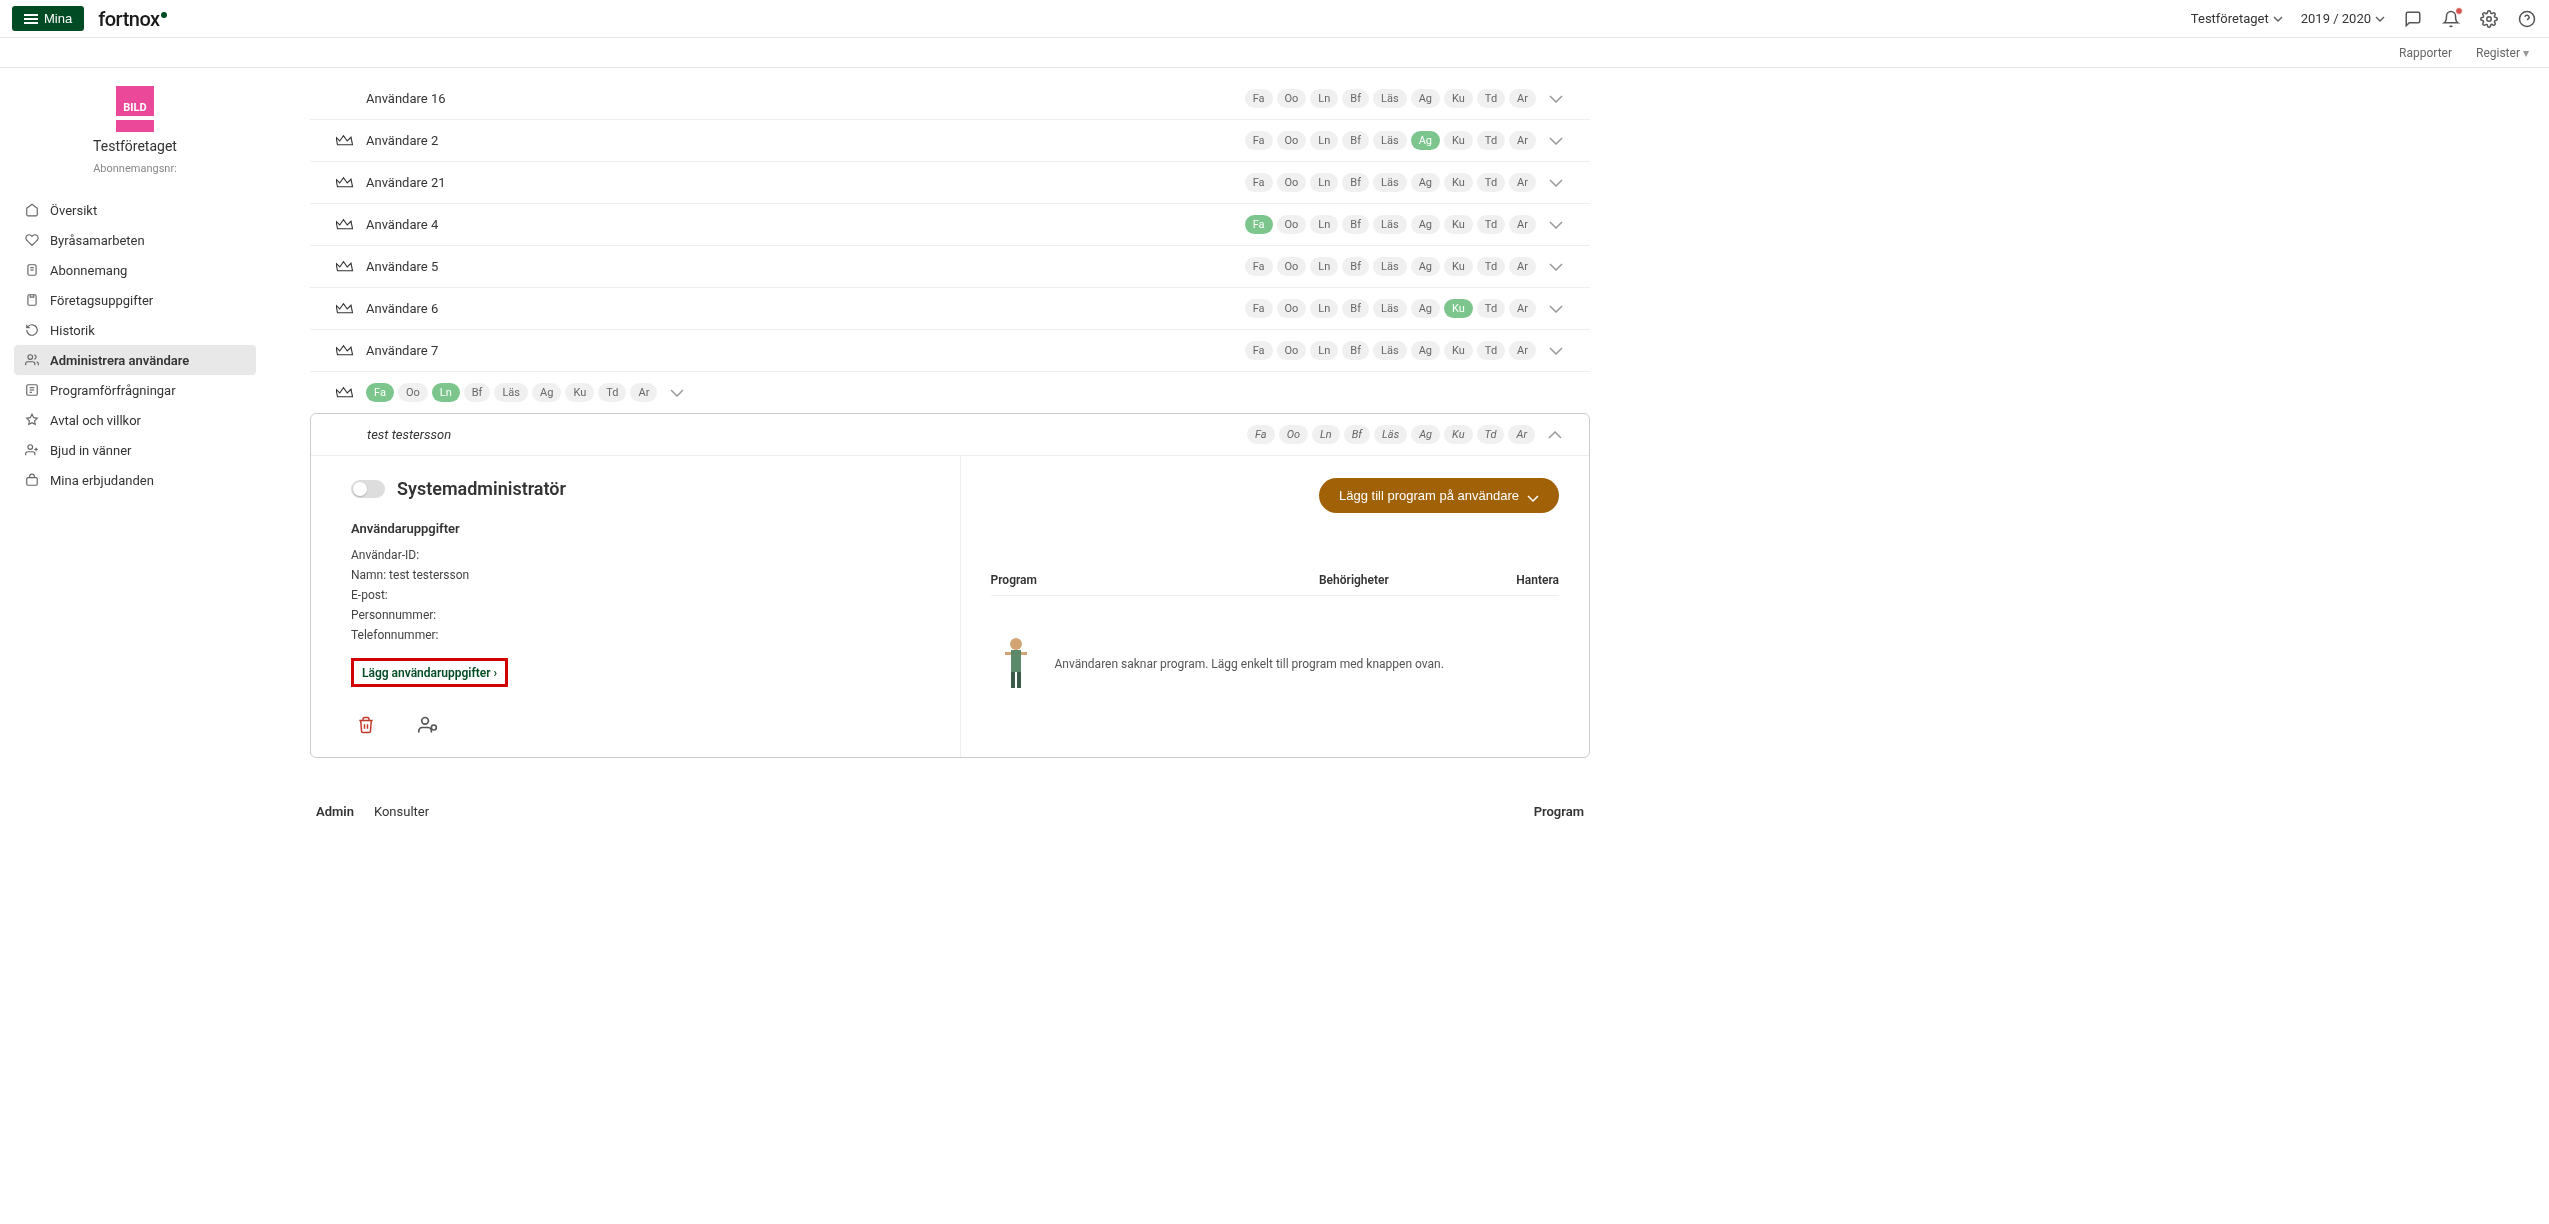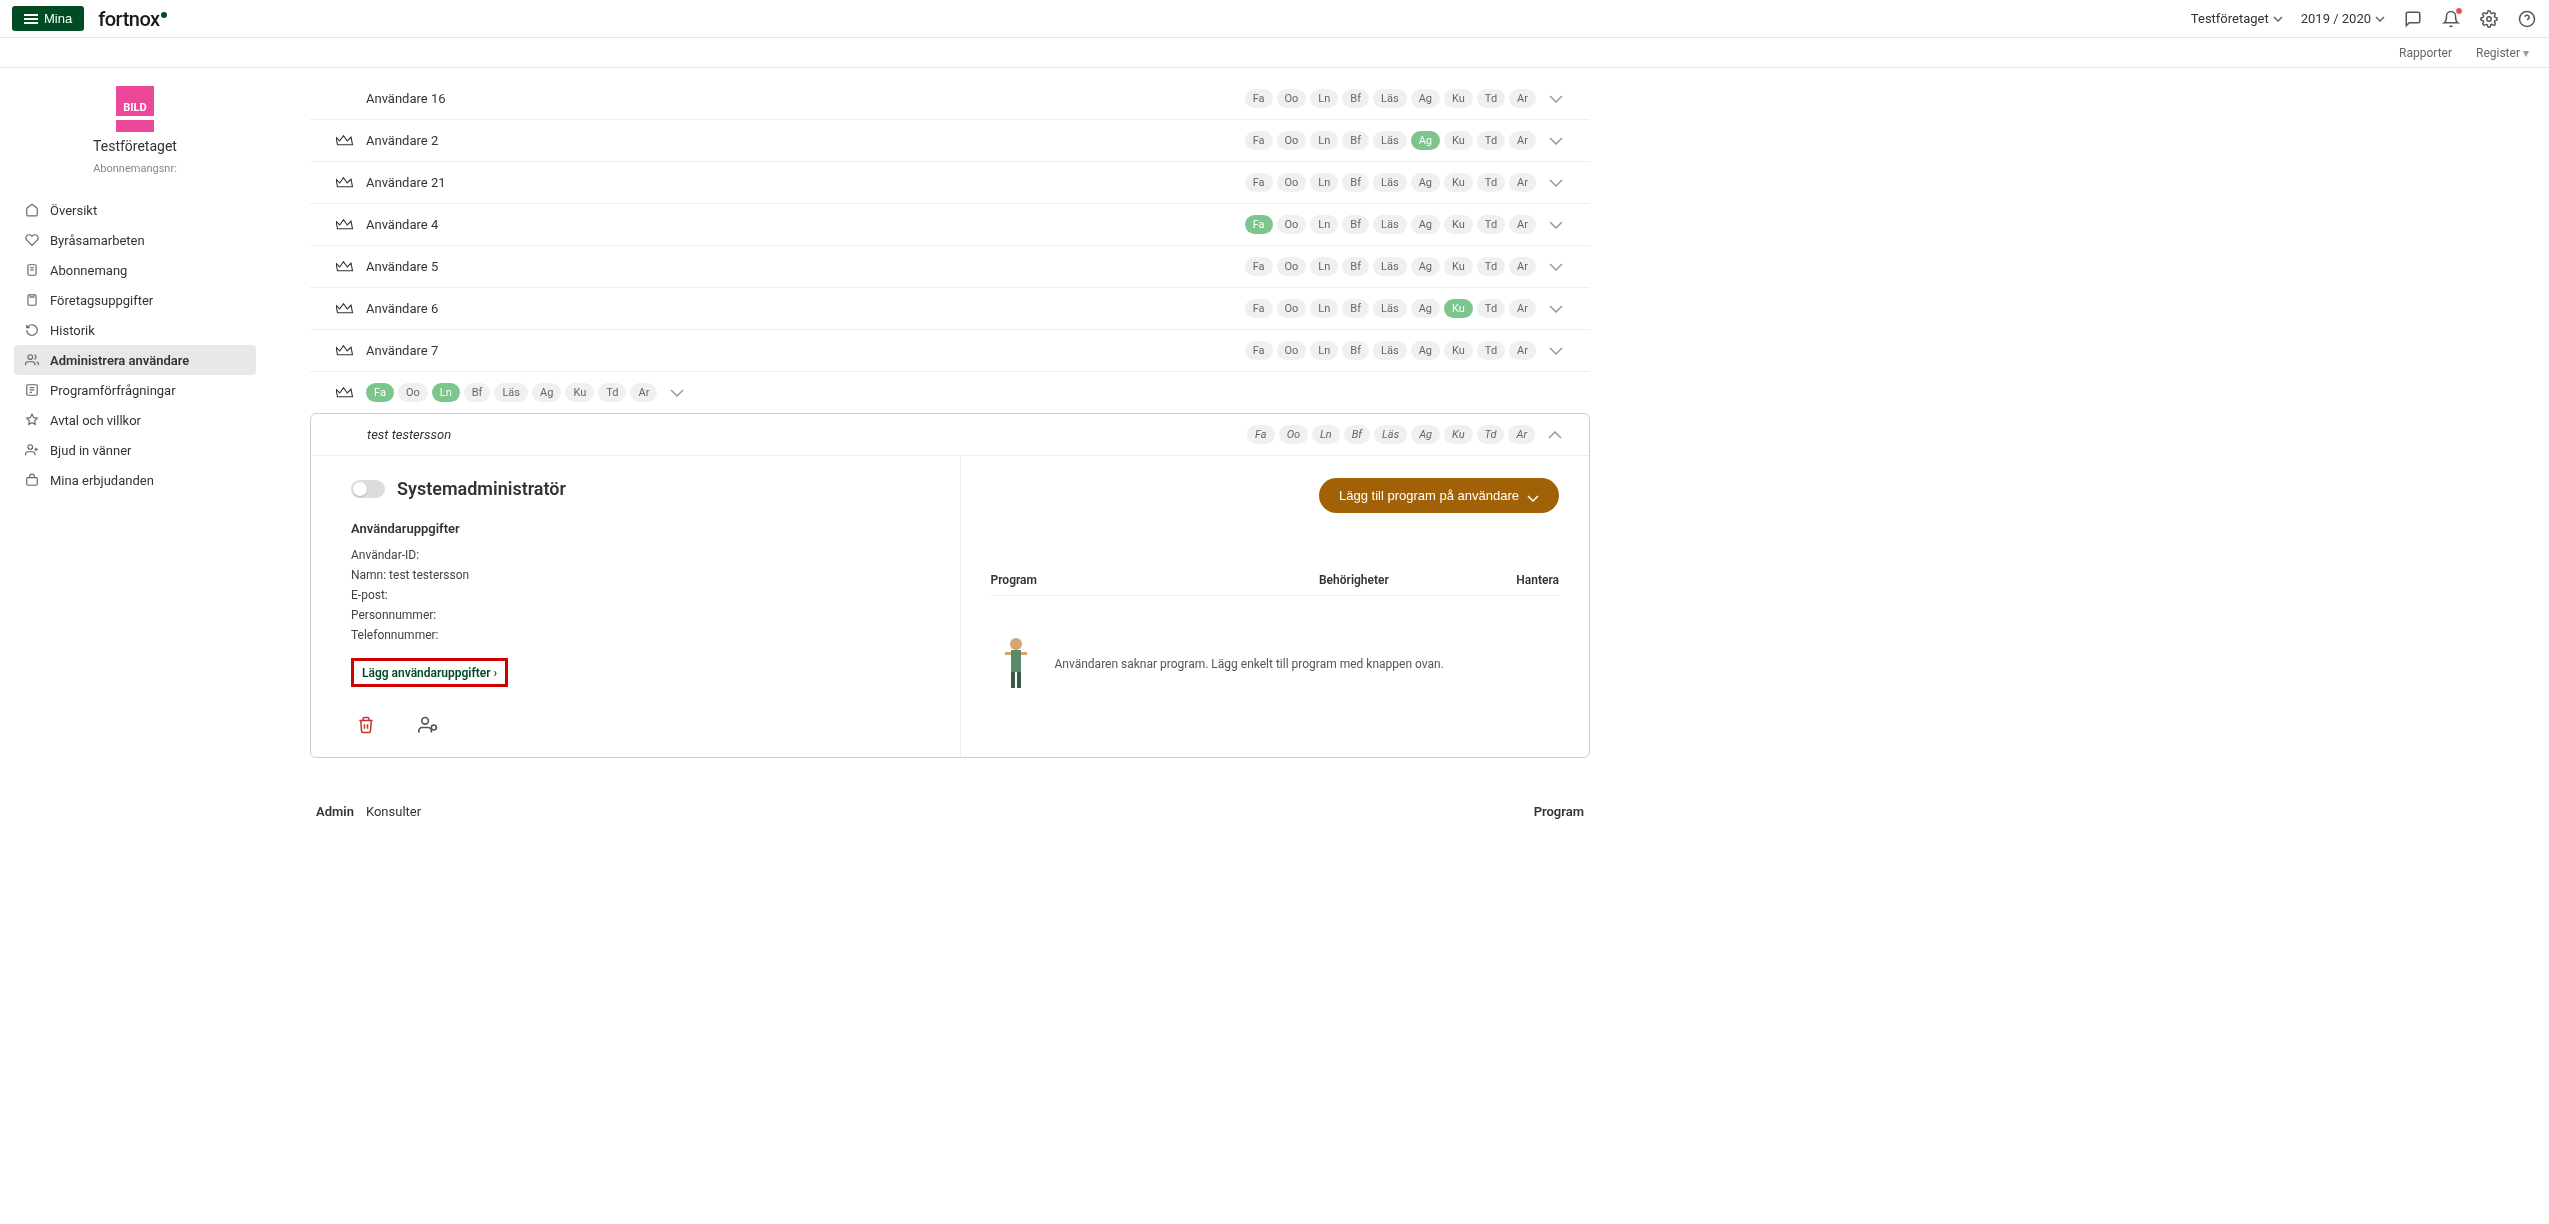--- a/index.html
+++ b/index.html
@@ -69,21 +69,21 @@
   .act-icon { width:20px; height:20px; cursor:pointer; }
   
   .add-prog-btn { background:#a16207; color:#fff; border:none; border-radius:20px; padding:10px 20px; font-size:13px; cursor:pointer; display:flex; align-items:flex-end; gap:8px; float:right;}
   .prog-head { display:flex; clear:both; padding-top:60px; font-size:12px; font-weight:600; color:#333; border-bottom:1px solid #eee; padding-bottom:8px;}
   .prog-head .c1{flex:1;} .prog-head .c2{width:160px;} .prog-head .c3{width:80px; text-align:right;}
   .empty-state { display:flex; align-items:center; gap:24px; padding:40px 10px; }
   .empty-fig { width:30px; height:56px; }
   .empty-txt { font-size:12px; color:#555; }
   
   .footer-row { display:flex; padding:16px 6px; font-size:13px; color:#333; margin-top:30px;}
-  .footer-row .lf { display:flex; gap:12px;}
+  .footer-row .lf { display:flex; gap:20px;}
   .footer-row .lf span:first-child{font-weight:600;}
   .footer-row .rt { margin-left:auto; font-weight:600;}
 </style>
 </head>
 <body>
 
 <div class="topbar">
   <button class="menu-btn">
     <span class="menu-icon">
         <span></span>

